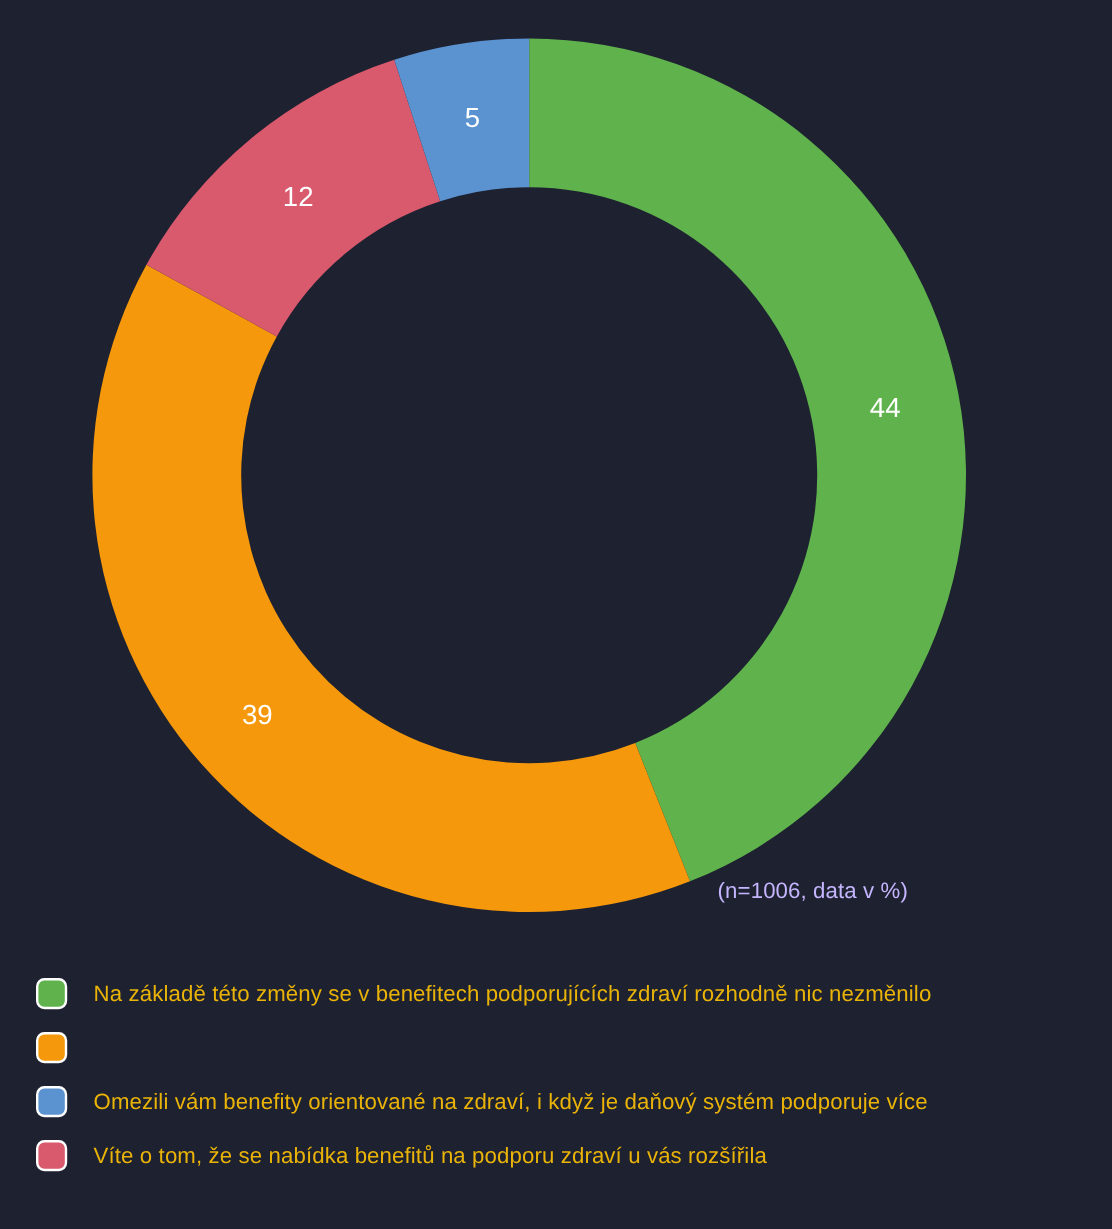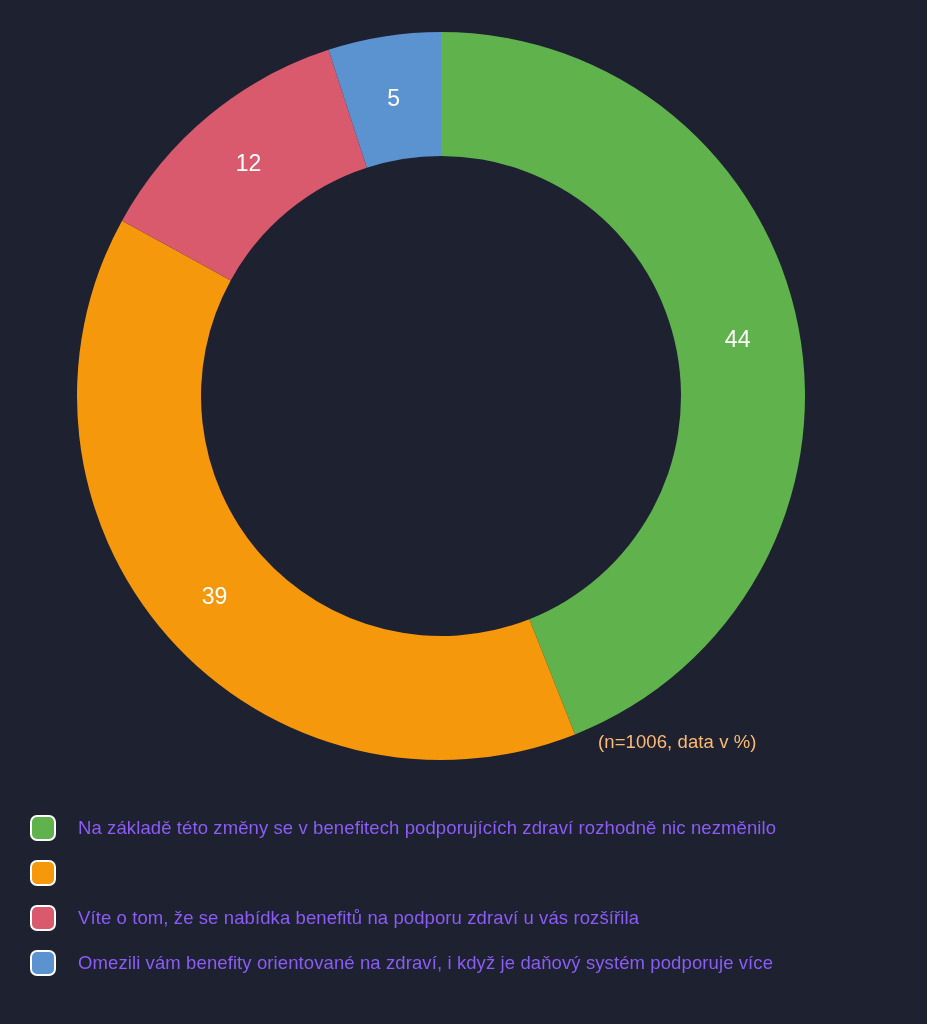--- a/index.html
+++ b/index.html
@@ -34,21 +34,21 @@
     font-family: "Liberation Sans", sans-serif;
     font-size: 23px;
     text-anchor: middle;
     dominant-baseline: central;
   }
 
   #source-note {
     position: absolute;
     left: 598px;
     top: 731px;
-    color: #fdba74;
+    color: #c4b5fd;
     font-size: 18.5px;
     letter-spacing: 0.1px;
     white-space: nowrap;
   }
 
   #legend {
     position: absolute;
     left: 0;
     top: 805px;
     width: 927px;
@@ -66,21 +66,21 @@
     width: 26px;
     height: 26px;
     border-radius: 7px;
     border: 2px solid #ffffff;
     box-sizing: border-box;
     flex: 0 0 auto;
   }
 
   .legend-label {
     margin-left: 22px;
-    color: #8b5cf6;
+    color: #eab308;
     font-size: 18.5px;
     letter-spacing: 0.1px;
     white-space: nowrap;
   }
 </style>
 </head>
 <body style="background: rgb(29, 33, 48);">
 
 <div id="chart-area">
   <svg id="donut-svg" width="927" height="790" viewBox="0 0 927 790">
@@ -102,20 +102,20 @@
 
 <div id="legend">
     <div class="legend-row">
       <div class="legend-swatch" style="background: rgb(95, 178, 76);"></div>
       <div class="legend-label">Na základě této změny se v benefitech podporujících zdraví rozhodně nic nezměnilo</div>
     </div>
     <div class="legend-row">
       <div class="legend-swatch" style="background: rgb(245, 152, 11);"></div>
     </div>
     <div class="legend-row">
+      <div class="legend-swatch" style="background: rgb(91, 146, 208);"></div>
+      <div class="legend-label">Omezili vám benefity orientované na zdraví, i když je daňový systém podporuje více</div>
+    </div>
+    <div class="legend-row">
       <div class="legend-swatch" style="background: rgb(217, 89, 109);"></div>
       <div class="legend-label">Víte o tom, že se nabídka benefitů na podporu zdraví u vás rozšířila</div>
-    </div>
-    <div class="legend-row">
-      <div class="legend-swatch" style="background: rgb(91, 146, 208);"></div>
-      <div class="legend-label">Omezili vám benefity orientované na zdraví, i když je daňový systém podporuje více</div>
     </div>
   </div>
 
 </body></html>

